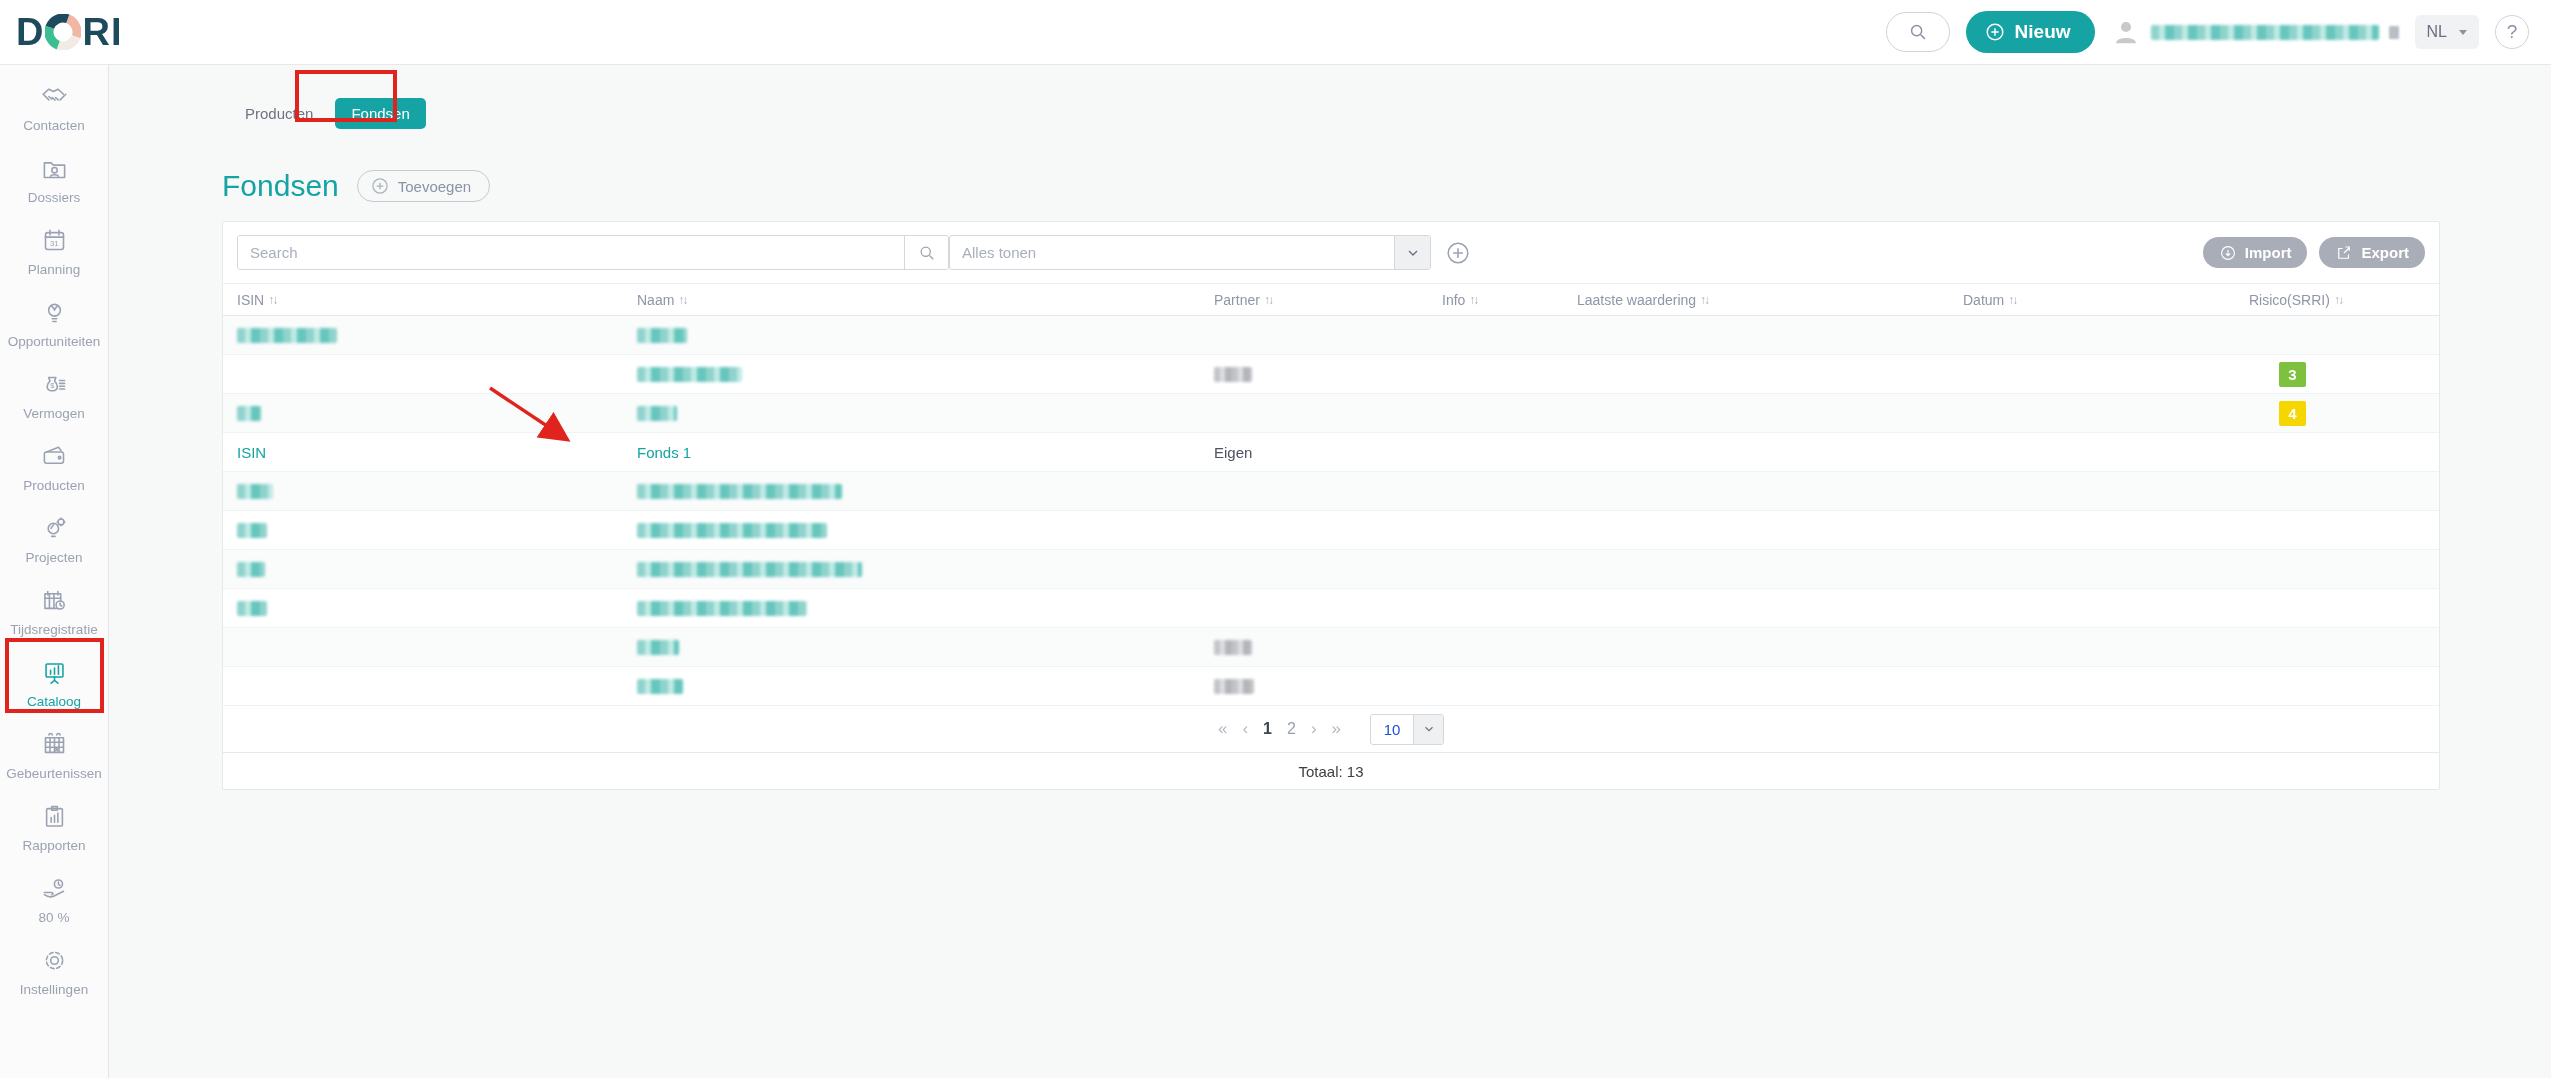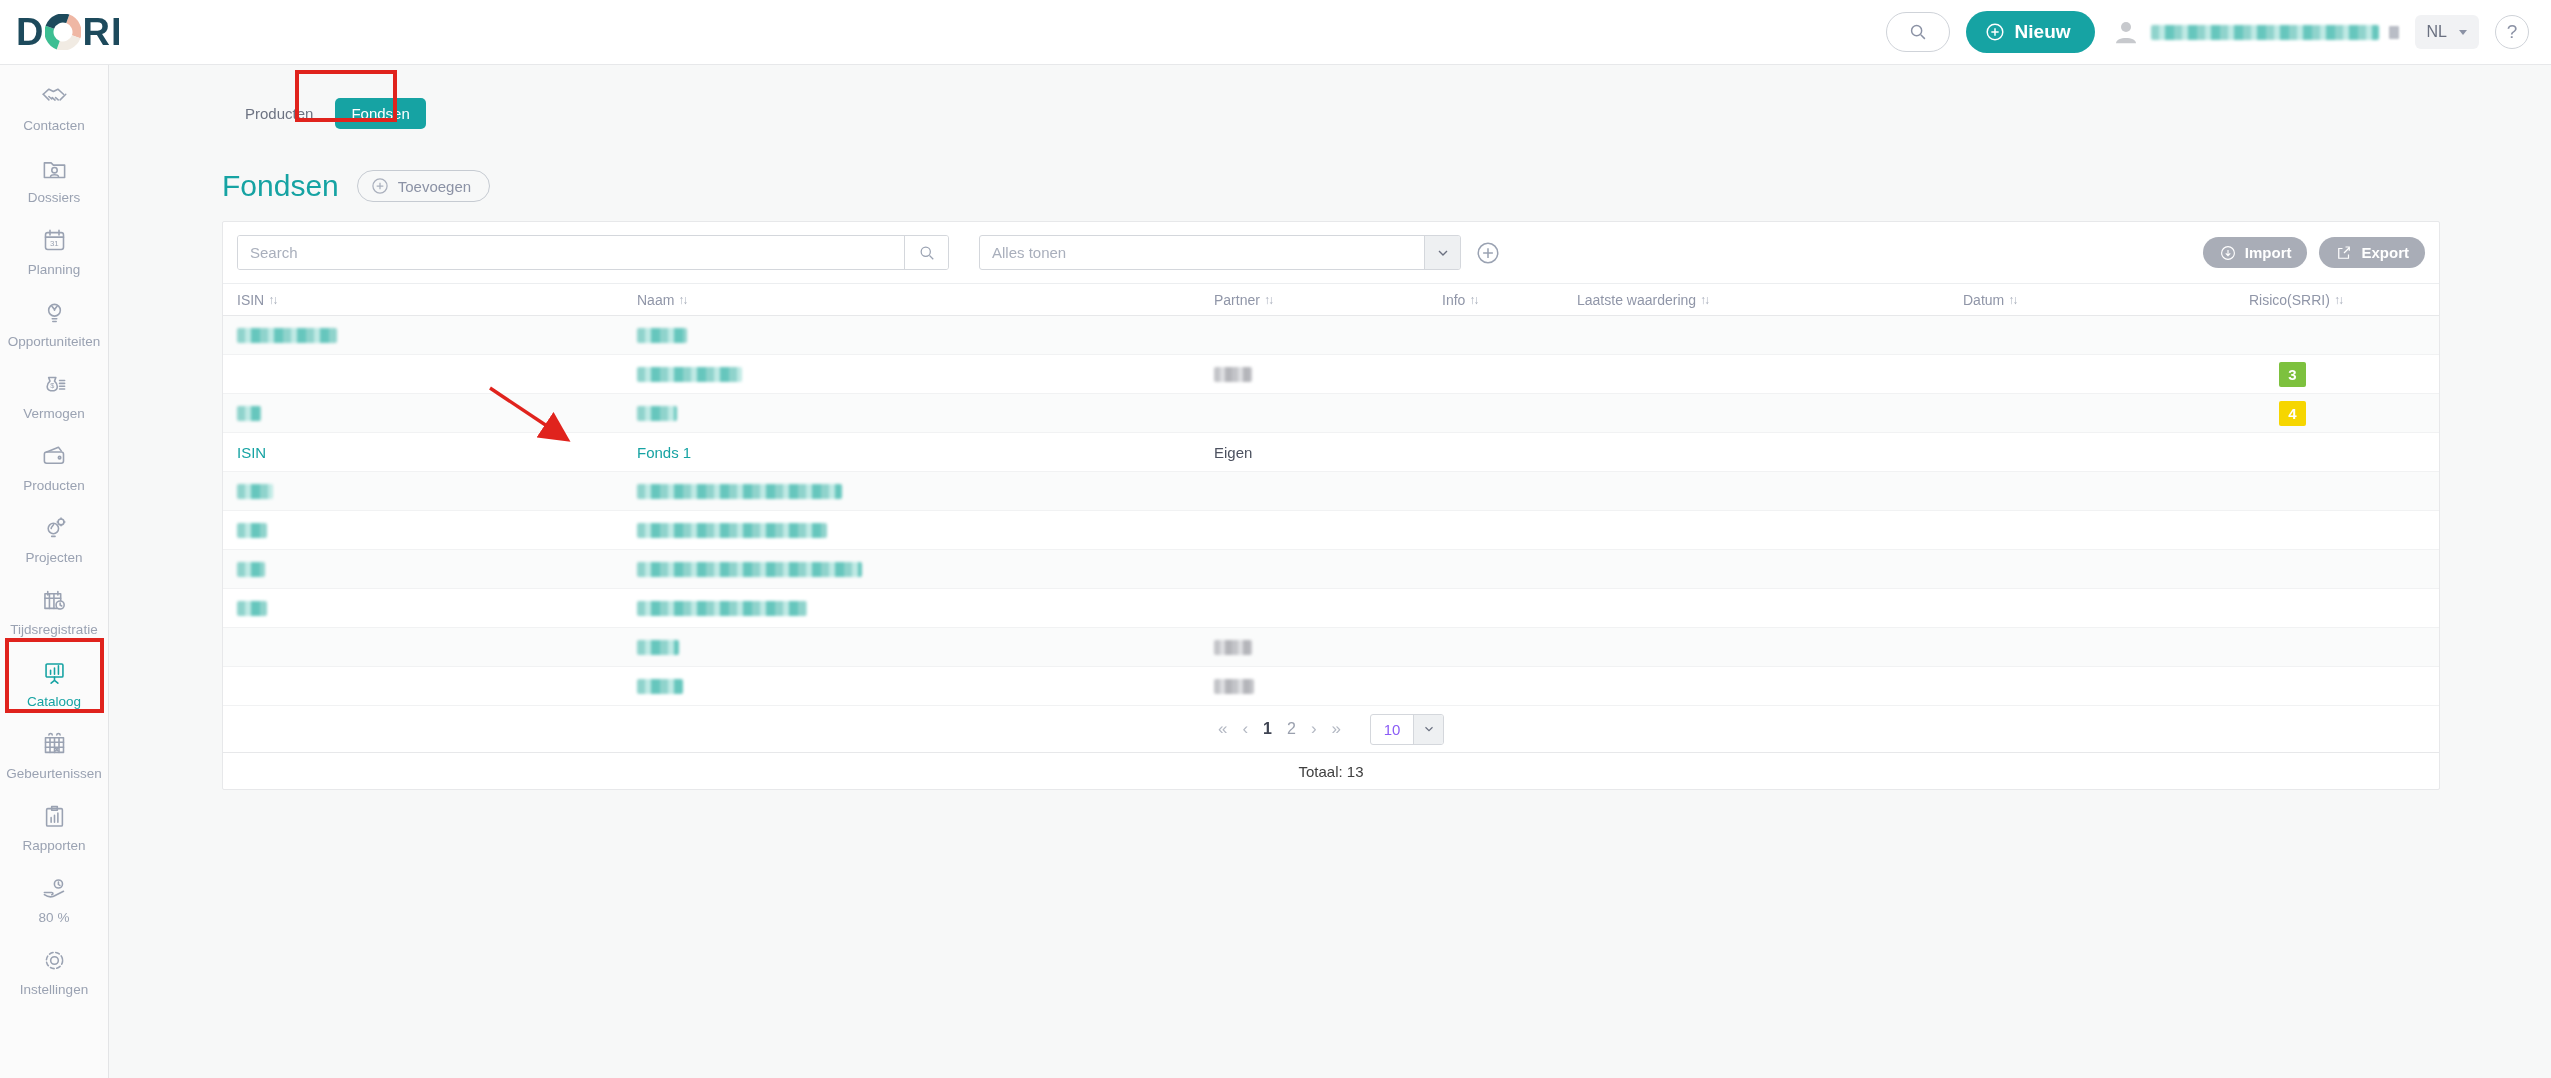--- a/index.html
+++ b/index.html
@@ -51,21 +51,21 @@
   .card { margin:18px 0 0 113px; width:2218px; background:#fff; border:1px solid #e7e8ea; border-radius:2px; }
   .filter-row { display:flex; align-items:center; padding:13px 14px 13px 14px; }
   .search-group { display:flex; width:712px; height:35px; border:1px solid #d4d7dc; border-radius:3px;
     background:#fff; overflow:hidden; }
   .search-group input { flex:1; border:none; outline:none; font-size:15px; color:#4d5260;
     padding:0 12px; font-family:"Liberation Sans", sans-serif; }
   .search-group input::placeholder { color:#a9afbc; }
   .search-seg { width:44px; border-left:1px solid #d4d7dc; display:flex; align-items:center;
     justify-content:center; cursor:pointer; background:#fff; }
   .select-group { display:flex; width:482px; height:35px; border:1px solid #d4d7dc; border-radius:3px;
-    background:#fff; overflow:hidden; margin-left:30px; cursor:pointer; }
+    background:#fff; overflow:hidden; cursor:pointer; }
   .select-value { flex:1; font-size:15px; color:#a9afbc; display:flex; align-items:center; padding:0 12px; }
   .select-seg { width:36px; background:#eef0f2; border-left:1px solid #d4d7dc; display:flex;
     align-items:center; justify-content:center; }
   .plus-circle { margin-left:14px; cursor:pointer; display:flex; align-items:center; }
   .filter-spacer { flex:1; }
   .btn-gray { height:31px; padding:0 16px; background:#a9adb7; border:none; border-radius:16px;
     color:#fff; font-size:15px; font-weight:bold; display:flex; align-items:center; gap:8px; cursor:pointer; }
   .btn-gray + .btn-gray { margin-left:12px;text-align:right; }
 
   .thead { display:grid; grid-template-columns:400px 577px 228px 135px 386px 286px 206px;
@@ -83,21 +83,21 @@
   .badge { min-width:27px; height:25px; padding:0 6px; border-radius:2px; color:#fff; font-size:15px;
     font-weight:bold; display:flex; align-items:center; justify-content:center; margin-left:30px; }
 
   .pag-row { height:47px; display:flex; align-items:center; justify-content:center; gap:15px;
     border-bottom:1px solid #e7e8ea; }
   .pag-nav { color:#b3b8c3; font-size:17px; cursor:pointer; }
   .pag-page { color:#9aa0ae; font-size:16px; cursor:pointer; }
   .pag-page.active { color:#3f4452; font-weight:bold; }
   .size-group { display:flex; height:31px; border:1px solid #d4d7dc; border-radius:3px; overflow:hidden;
     margin-left:14px; cursor:pointer; background:#fff; }
-  .size-value { width:42px; display:flex; align-items:center; justify-content:center; font-size:15px; color:#8b5cf6; }
+  .size-value { width:42px; display:flex; align-items:center; justify-content:center; font-size:15px; color:#1d4ed8; }
   .size-seg { width:30px; background:#eef0f2; border-left:1px solid #d4d7dc; display:flex;
     align-items:center; justify-content:center; }
   .total-row { height:36px; display:flex; align-items:center; justify-content:center;
     font-size:15px; color:#404040; }
 
   
   .anno-box { position:absolute; border:4px solid #e0231d; z-index:20; pointer-events:none; }
   #anno-fondsen { left:295px; top:70px; width:102px; height:52px; }
   #anno-cataloog { left:5px; top:638px; width:99px; height:75px; }
   #anno-arrow { position:absolute; left:478px; top:378px; z-index:20; pointer-events:none; }

